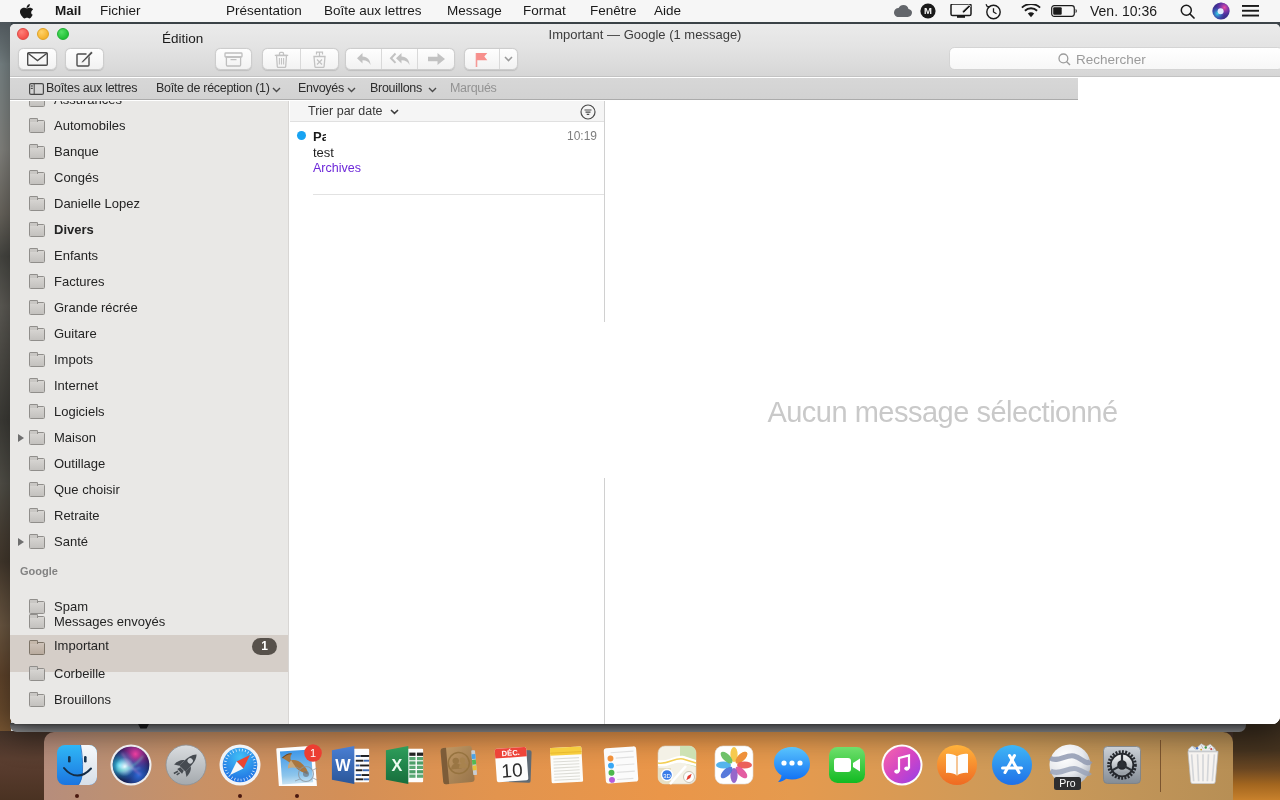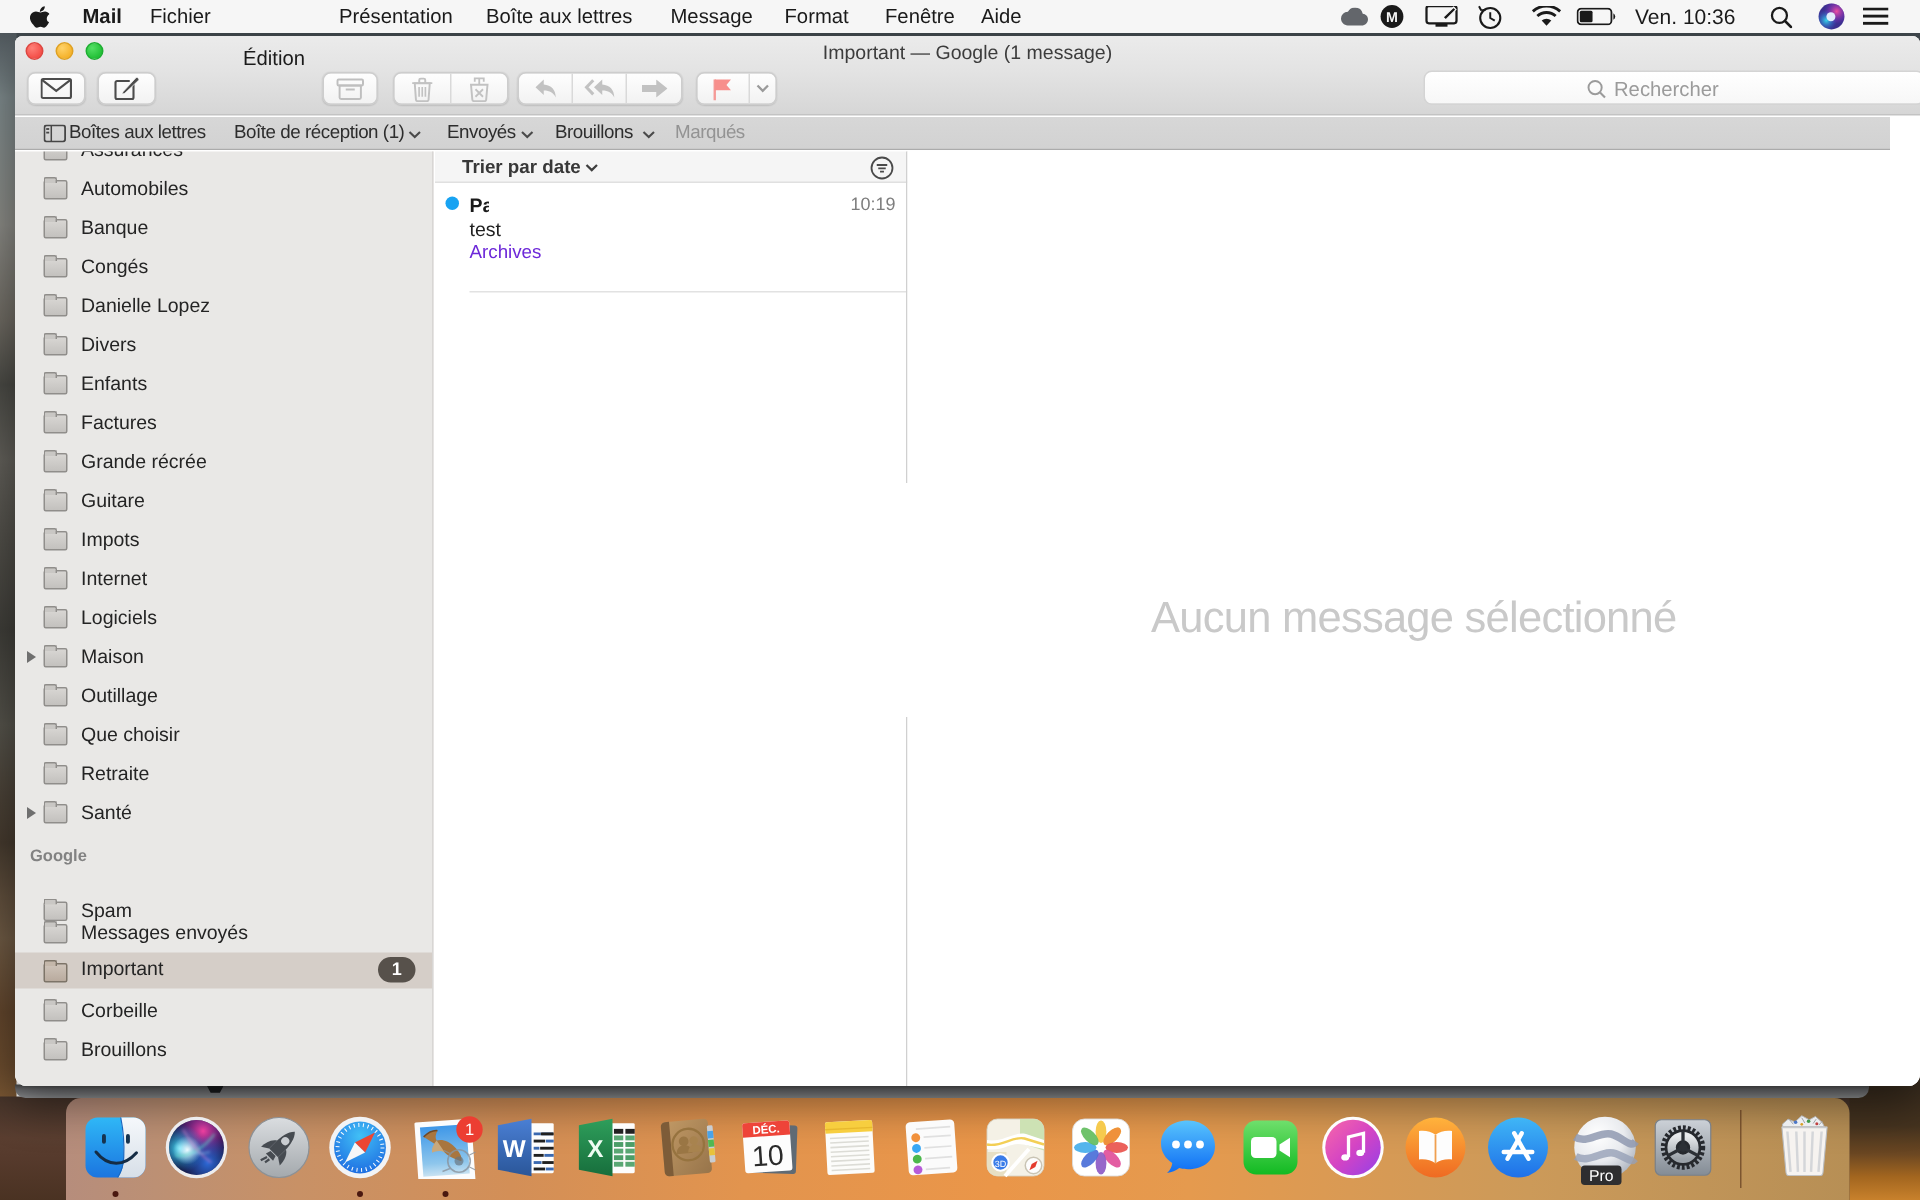--- a/index.html
+++ b/index.html
@@ -22,21 +22,21 @@
 
   
   #menubar { left:0; top:0; width:1280px; height:22px; background:#f6f6f6; font-size:13.5px; color:#1a1a1a; }
   #menubar .mi { position:absolute; top:3px; line-height:16px; }
 
   
   #window { left:10px; top:24px; width:1270px; height:700px; border-radius:5px 5px 8px 8px; overflow:hidden;
      box-shadow:0 12px 30px rgba(0,0,0,.45), inset 0 -1px 0 #a9a9a9; background:#fff; }
   #titletool { position:absolute; left:0; top:0; width:1270px; height:53px;
      background:linear-gradient(180deg,#ebebeb 0%, #e3e3e3 45%, #d6d6d6 100%); border-bottom:1px solid #c3c3c3; }
-  #favbar { position:absolute; left:0; top:54px; width:1250px; height:22px; background:linear-gradient(180deg,#d7d7d7,#d2d2d2); border-bottom:1px solid #ababab; font-size:12.5px; letter-spacing:-0.3px; color:#2d2d2d; }
+  #favbar { position:absolute; left:0; top:54px; width:1068px; height:22px; background:linear-gradient(180deg,#d7d7d7,#d2d2d2); border-bottom:1px solid #ababab; font-size:12.5px; letter-spacing:-0.3px; color:#2d2d2d; }
   #content { position:absolute; left:0; top:77px; width:1270px; height:623px; background:#fff; }
 
   .light { position:absolute; top:4px; width:12px; height:12px; border-radius:50%; }
 
   .tbtn { position:absolute; top:24px; height:22px; border-radius:5.5px;
      background:linear-gradient(180deg,#fefefe,#f2f2f2); border:1px solid #cdcdcd;
      box-shadow:0 .5px 1px rgba(0,0,0,.12); }
   .tgrp { position:absolute; top:24px; height:22px; border-radius:5.5px;
      background:linear-gradient(180deg,#fefefe,#f2f2f2); border:1px solid #cdcdcd;
      box-shadow:0 .5px 1px rgba(0,0,0,.12); display:flex; }
@@ -54,21 +54,21 @@
   .fold { position:absolute; left:19px; top:6.5px; width:16px; height:13px;
      background:linear-gradient(180deg,#d8d6d3,#c3c1be); border:1px solid #908e8b; border-radius:1.5px; }
   .fold:before { content:""; position:absolute; left:-1px; top:-3px; width:7px; height:3px;
      background:#c9c7c4; border:1px solid #908e8b; border-bottom:none; border-radius:1.5px 1.5px 0 0; }
   .sel .fold { background:linear-gradient(180deg,#cec3b9,#b9ab9e); border-color:#7d7468; }
   .sel .fold:before { background:#c4b7aa; border-color:#7d7468; }
   .tri { position:absolute; left:8px; top:8.5px; width:0; height:0; border-left:6px solid #6f6f6f; border-top:4.5px solid transparent; border-bottom:4.5px solid transparent; }
 
   
   #msglist { position:absolute; left:280px; top:0; width:315px; height:623px; background:#fff; }
-  #mlhead { position:absolute; left:0; top:0; width:315px; height:21px; background:#f5f5f5; border-bottom:1px solid #e0e0e0; font-size:12.5px; font-weight:bold; color:#383838; }
+  #mlhead { position:absolute; left:0; top:0; width:315px; height:21px; background:#f5f5f5; border-bottom:1px solid #e0e0e0; font-size:12.5px; font-weight:normal; color:#383838; }
 
   
   .vline { position:absolute; left:314px; width:1px; background:#d0d0d0; }
 
   #mainpane { position:absolute; left:595px; top:0; width:675px; height:623px; background:#fff; }
   #nomsg { position:absolute; left:0; top:295px; width:675px; text-align:center; font-size:29px; letter-spacing:-0.5px; color:#c9c9c9; }
 
   
   .dicon { position:absolute; top:744px; width:42px; height:42px; }
   .ddot { position:absolute; top:794px; width:4px; height:4px; border-radius:50%; background:#4a180f; }
@@ -200,21 +200,21 @@
           <span class="txt">Banque</span>
         </div>
         <div class="srow" style="top:64px;">
           <span class="fold"></span>
           <span class="txt">Congés</span>
         </div>
         <div class="srow" style="top:90px;">
           <span class="fold"></span>
           <span class="txt">Danielle Lopez</span>
         </div>
-        <div class="srow" style="top:116px;">
+        <div class="srow" style="top:116px;font-weight:bold;">
           <span class="fold"></span>
           <span class="txt">Divers</span>
         </div>
         <div class="srow" style="top:142px;">
           <span class="fold"></span>
           <span class="txt">Enfants</span>
         </div>
         <div class="srow" style="top:168px;">
           <span class="fold"></span>
           <span class="txt">Factures</span>
@@ -263,21 +263,21 @@
         </div>
         <div style="position:absolute;left:10px;top:464px;font-size:11px;font-weight:bold;color:#828282;">Google</div>
         <div class="srow" style="top:493px;">
           <span class="fold"></span>
           <span class="txt">Spam</span>
         </div>
         <div class="srow" style="top:508px;">
           <span class="fold"></span>
           <span class="txt">Messages envoyés</span>
         </div>
-        <div class="srow sel" style="top:534px;height:24px;background:#d5cec8;">
+        <div class="srow sel" style="top:534px;height:37px;background:#d5cec8;">
           <span class="fold"></span>
           <span class="txt" style="top:3px;">Important</span>
           <span style="position:absolute;left:242px;top:3px;width:25px;height:17px;border-radius:9px;background:#57514b;color:#fff;font-size:12px;font-weight:bold;text-align:center;line-height:17px;">1</span>
         </div>
         <div class="srow" style="top:560px;">
           <span class="fold"></span>
           <span class="txt">Corbeille</span>
         </div>
         <div class="srow" style="top:586px;">
           <span class="fold"></span>

